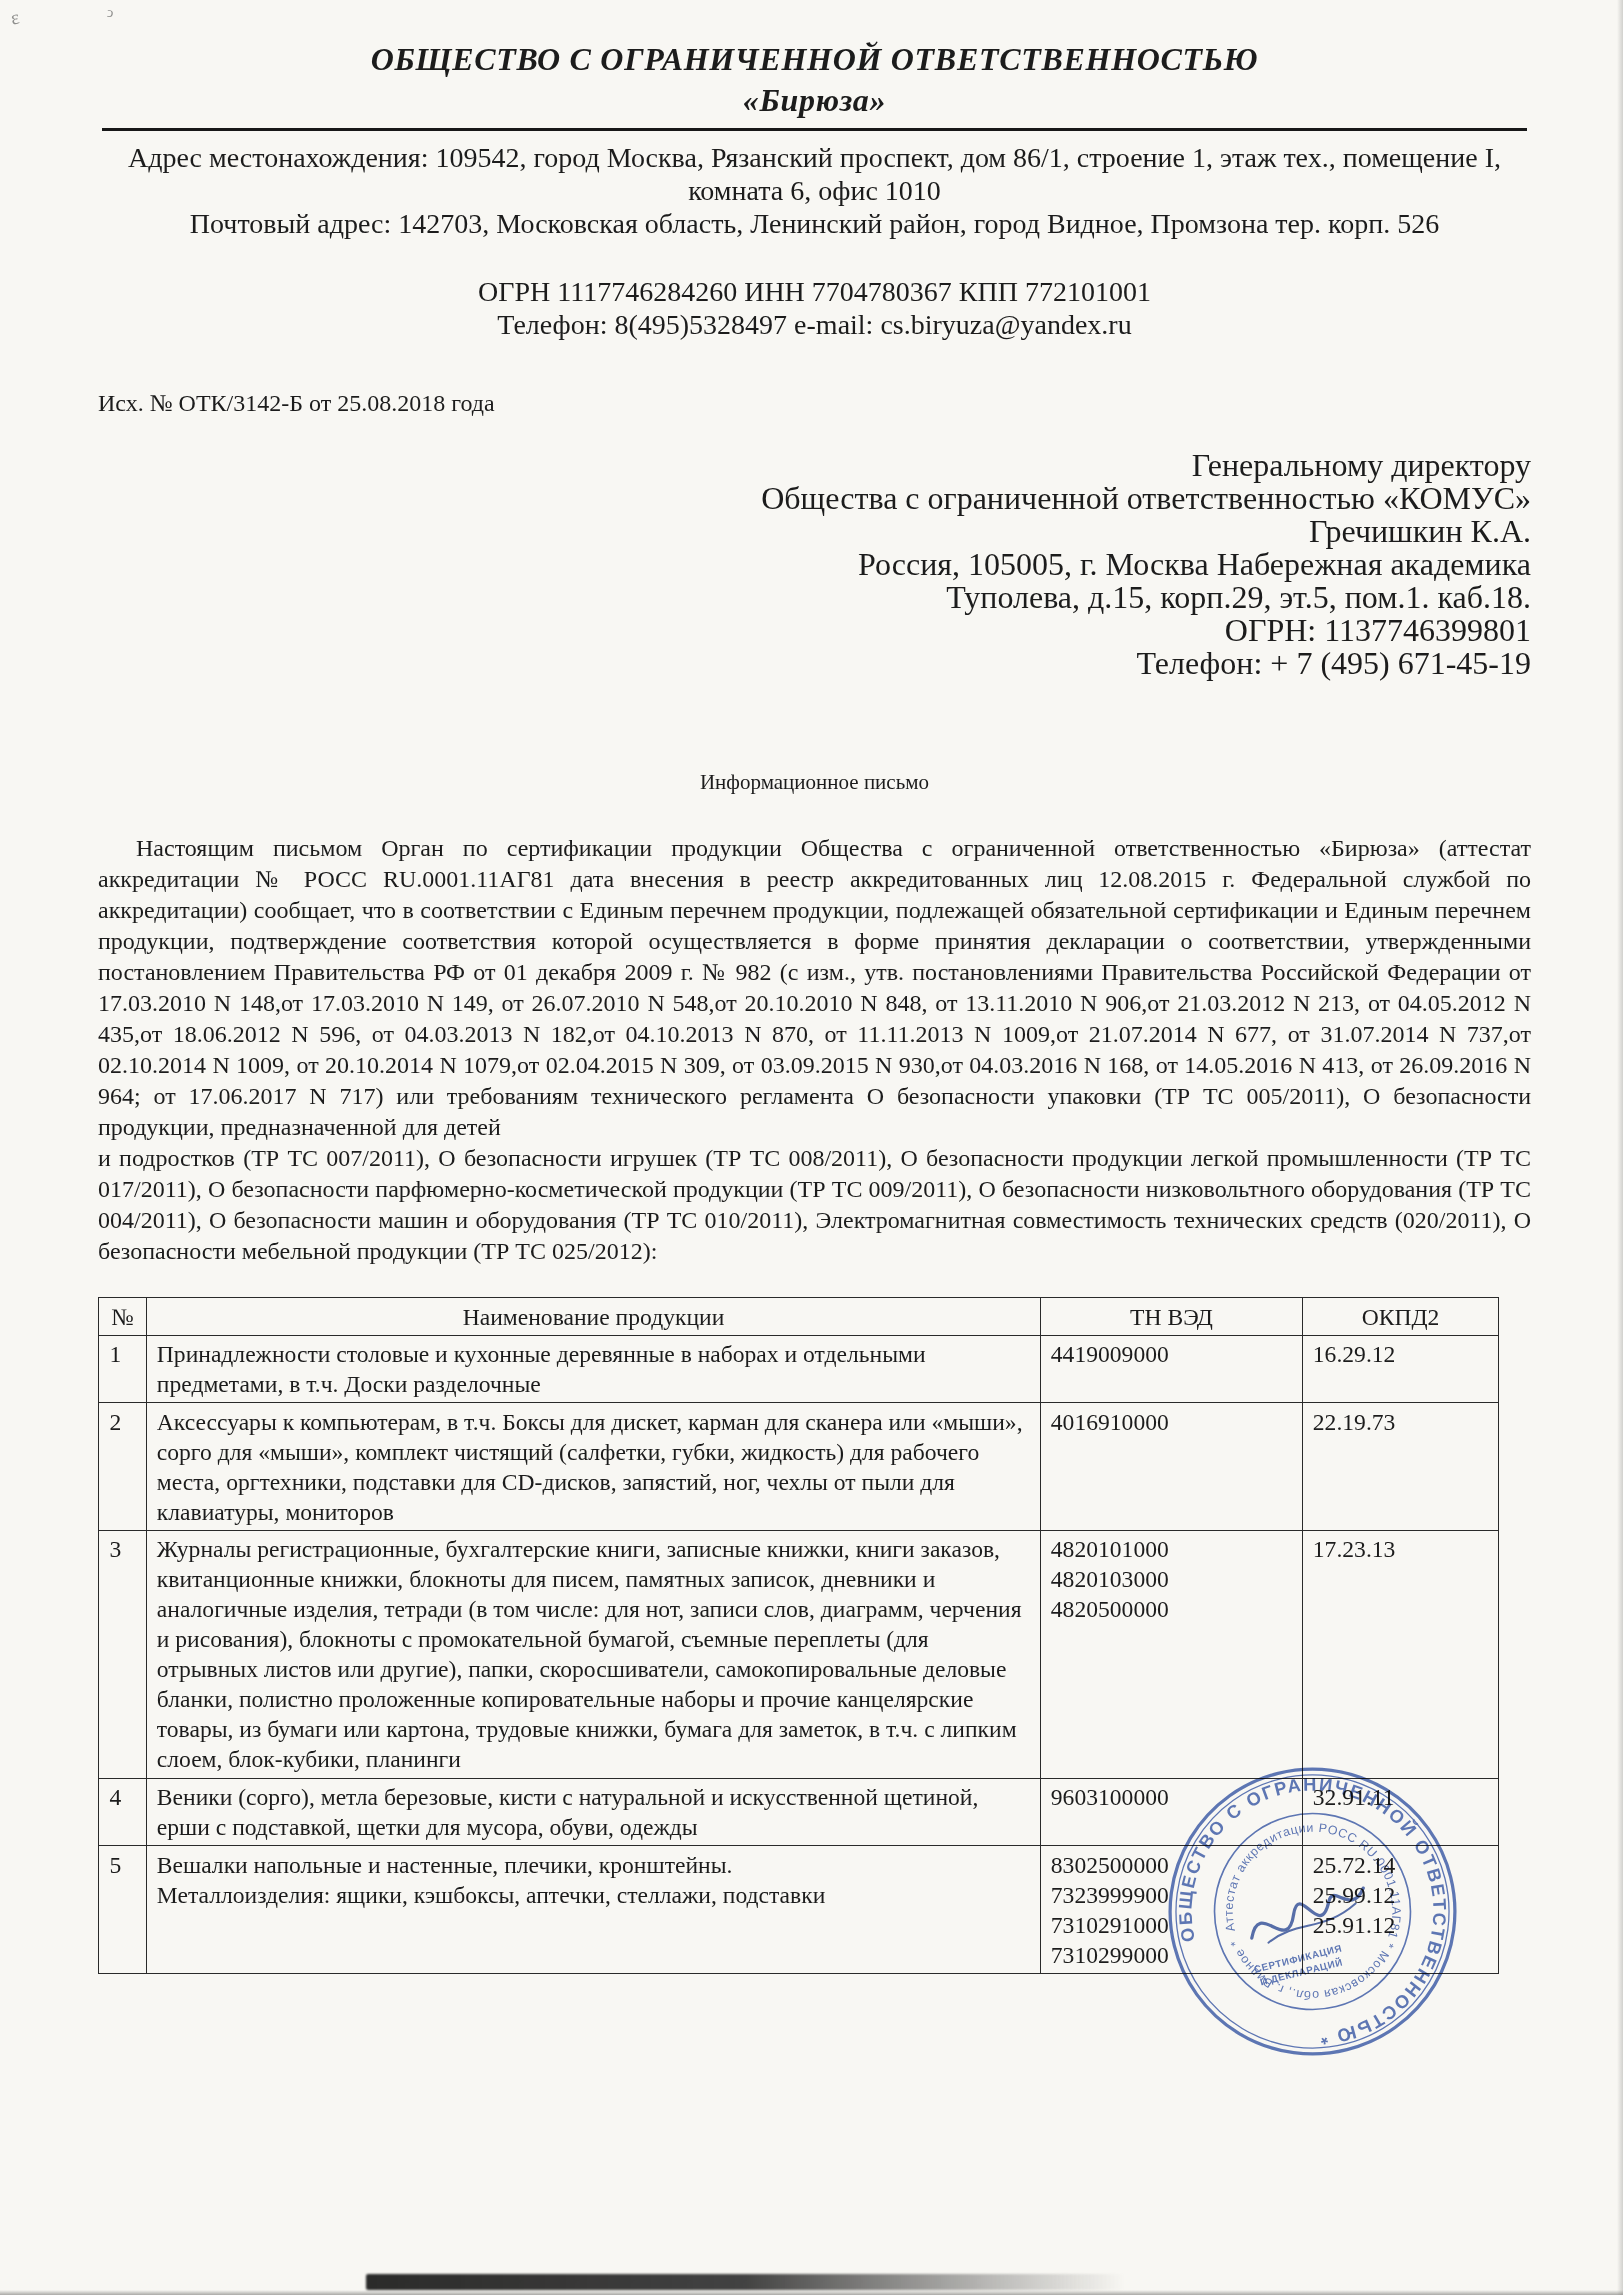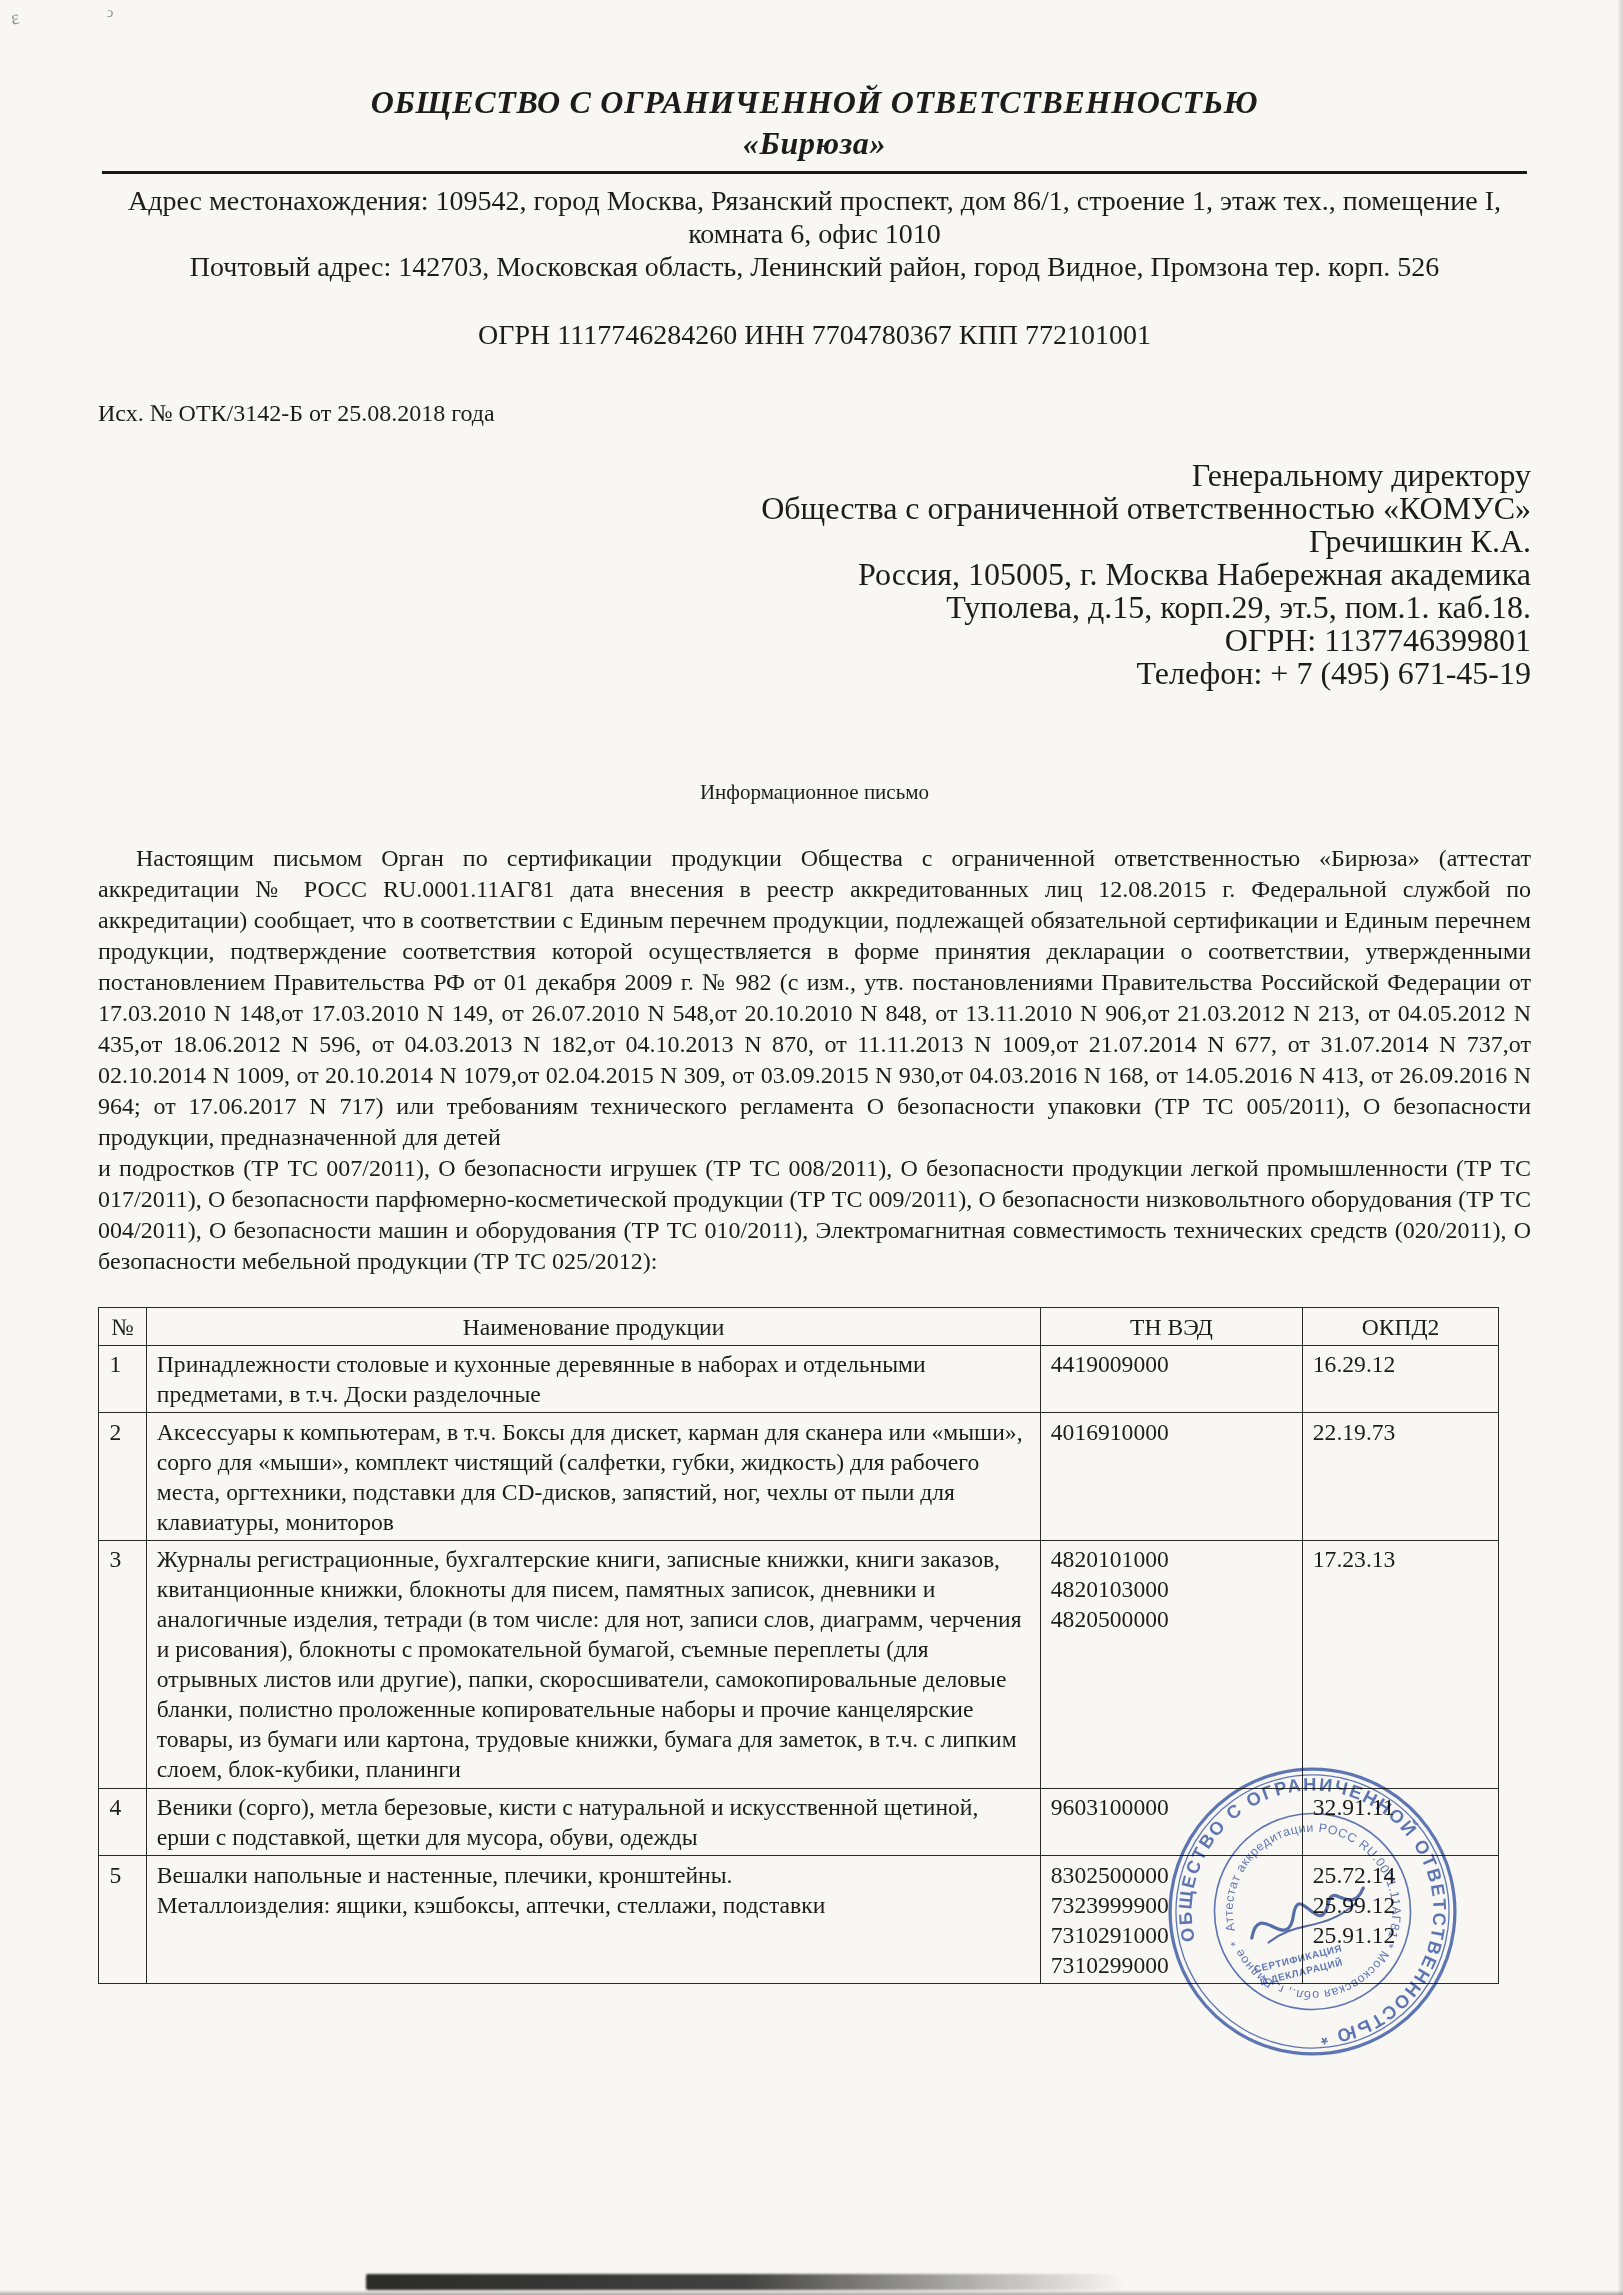--- a/index.html
+++ b/index.html
@@ -4,21 +4,21 @@
 <title>Scanned letter</title>
 <style>
   * { margin:0; padding:0; box-sizing:border-box; }
   body { background:#e9e8e4; }
   .page {
     position:relative; width:1623px; height:2295px;
     background:#f8f7f3; overflow:hidden;
     font-family:"Liberation Serif","DejaVu Serif",serif;
     color:#1c1c1c;
   }
-  .content { padding:82px 92px 0 98px;border-radius:19px; }
+  .content { padding:39px 92px 0 98px;border-radius:19px; }
 
   
   .company-name { text-align:center; font-weight:bold; font-style:italic; font-size:32px; line-height:41px; letter-spacing:0.7px; }
   .head-rule { height:3.3px; background:#181818; margin:6.5px 3.9px 10.5px 3.9px; }
   .addr { text-align:center; font-size:28px; line-height:33px; }
   .gap-top { margin-top:35px; }
 
   .ref-line { margin-top:46px; font-size:24px; line-height:33px; }
 
   .recipient { margin-top:29px; text-align:right; font-size:32px; line-height:33px; }
@@ -66,20 +66,21 @@
 
   <div class="content">
 
     <header>
       <div class="company-name">ОБЩЕСТВО С ОГРАНИЧЕННОЙ ОТВЕТСТВЕННОСТЬЮ</div>
       <div class="company-name">«Бирюза»</div>
       <div class="head-rule"></div>
       <div class="addr">Адрес местонахождения: 109542, город Москва, Рязанский проспект, дом 86/1, строение 1, этаж тех., помещение I, комната 6, офис 1010</div>
       <div class="addr">Почтовый адрес: 142703, Московская область, Ленинский район, город Видное, Промзона тер. корп. 526</div>
       <div class="addr gap-top">ОГРН 1117746284260 ИНН 7704780367 КПП 772101001</div>
+      <div class="addr">Телефон: 8(495)5328497 e-mail: cs.biryuza@yandex.ru</div>
     </header>
 
     <div class="ref-line">Исх. № ОТК/3142-Б от 25.08.2018 года</div>
 
     <div class="recipient">
       <div>Генеральному директору</div>
       <div>Общества с ограниченной ответственностью «КОМУС»</div>
       <div>Гречишкин К.А.</div>
       <div>Россия, 105005, г. Москва Набережная академика</div>
       <div>Туполева, д.15, корп.29, эт.5, пом.1. каб.18.</div>

